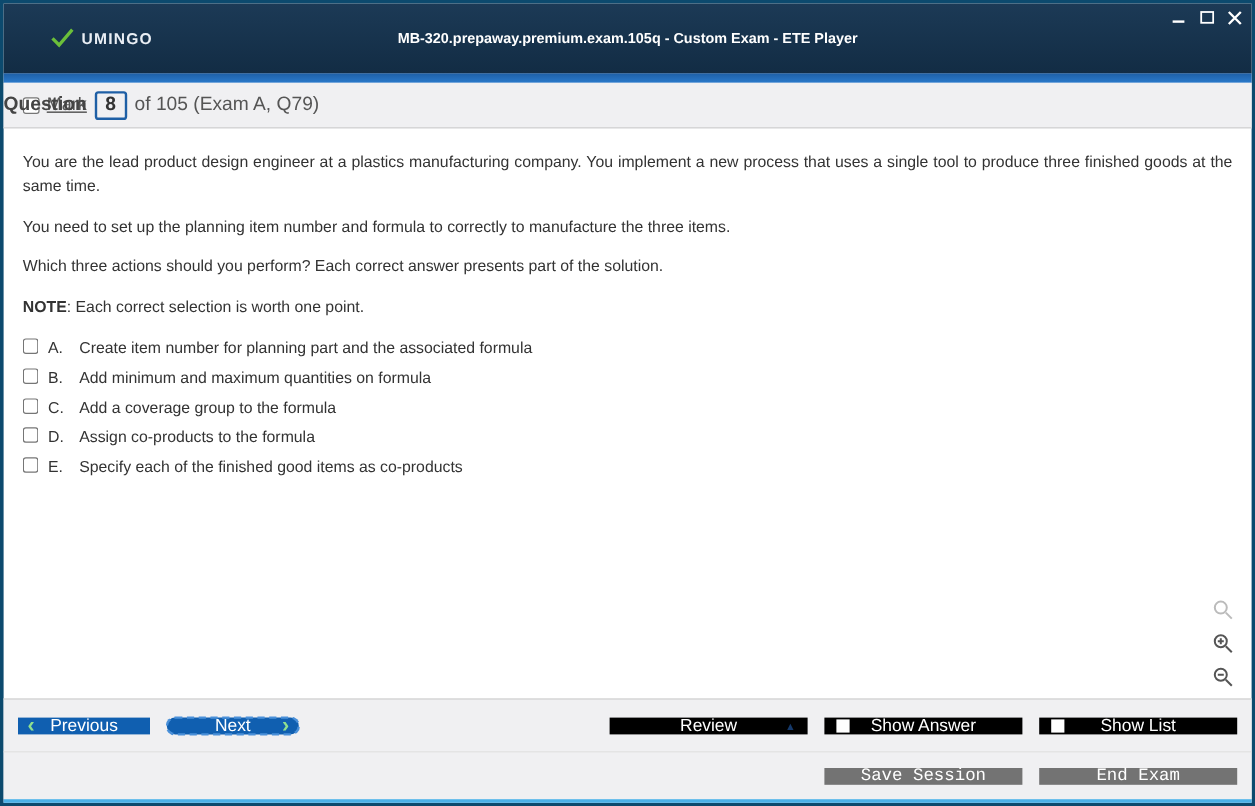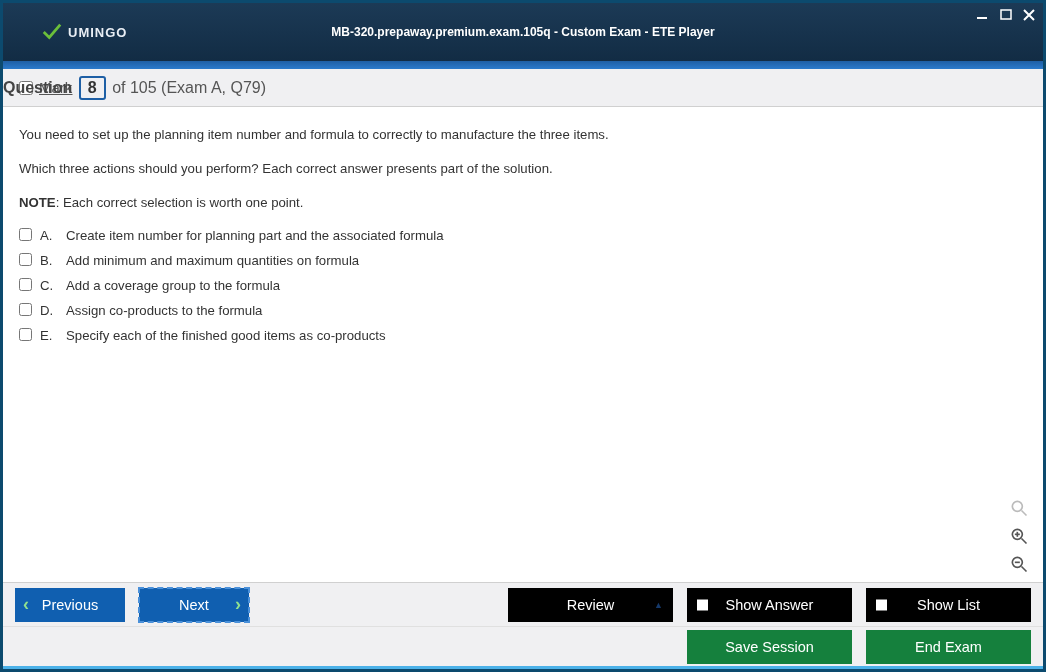--- a/index.html
+++ b/index.html
@@ -156,57 +156,58 @@
   background: #f0f0f2;
   border-top: 1px solid #e0e0e0;
   height: 40px;
   display: flex;
   align-items: center;
   justify-content: flex-end;
   padding: 0 12px;
   gap: 14px;
 }
 .btn {
-  height: 34px;
+  height: 14px;
   display: inline-flex;
   align-items: center;
   justify-content: center;
   font-size: 14.5px;
   cursor: pointer;
   border: none;
   color: #fff;
   padding: 0 24px;
   position: relative;
   min-width: 110px;
 }
 .btn-blue { background: #105fb0; }
 .btn-blue.prev::before {
   content: "‹"; position: absolute; left: 8px; color: #8fe08f; font-size: 18px; font-weight: bold;
 }
-.btn-blue.next { outline: 2px dashed #4a90d9; outline-offset: -1px; }
+.btn-blue.next { outline: 2px dashed #4a90d9; outline-offset: -1px; border-radius: 12px; }
 .btn-blue.next::after {
   content: "›"; position: absolute; right: 8px; color: #8fe08f; font-size: 18px; font-weight: bold;
 }
 .spacer { flex: 1; }
 .btn-orange {
   background: #000000;
   min-width: 165px;
   text-align: center;
   position: relative;
 }
 .btn-orange .sq {
   position: absolute; left: 10px; top: 50%; transform: translateY(-50%);
   width: 11px; height: 11px; background: #fff;
 }
 .btn-orange.review::after {
   content: "▲"; position: absolute; right: 10px; font-size: 9px; color: #15396a;
 }
 .btn-dark {
-  background: #15803d;
+  background: #737373;
   min-width: 165px;
+  font-family: Liberation Mono, monospace;
 }
 .bottom-line {
   height: 3px;
   background: #4bb1e8;
 }
 </style>
 </head>
 <body>
 
 <div class="window">
@@ -244,20 +245,21 @@
       <span class="mark-label"><span style="text-decoration:underline">Mark</span></span>
     </label>
     <div class="q-center">
       <span class="q-label">Question</span>
       <span class="q-num">8</span>
       <span>of 105 (Exam A, Q79)</span>
     </div>
   </div>
 
   <div class="content">
+    <p>You are the lead product design engineer at a plastics manufacturing company. You implement a new process that uses a single tool to produce three finished goods at the same time.</p>
     <p>You need to set up the planning item number and formula to correctly to manufacture the three items.</p>
     <p>Which three actions should you perform? Each correct answer presents part of the solution.</p>
     <p><b>NOTE</b><span>: Each correct selection is worth one point.</span></p>
 
     <div class="answers">
       <div class="answer-row">
         <input type="checkbox" style="">
         <span class="lbl">A.</span>
         <span>Create item number for planning part and the associated formula</span>
       </div>

